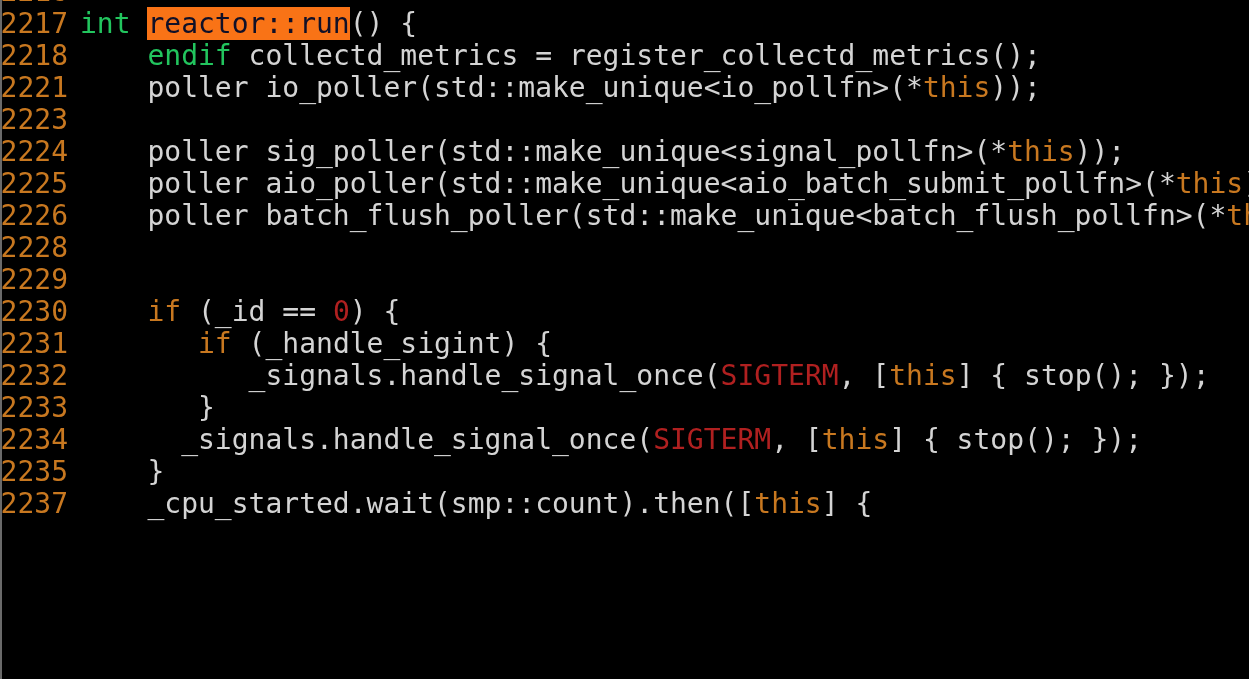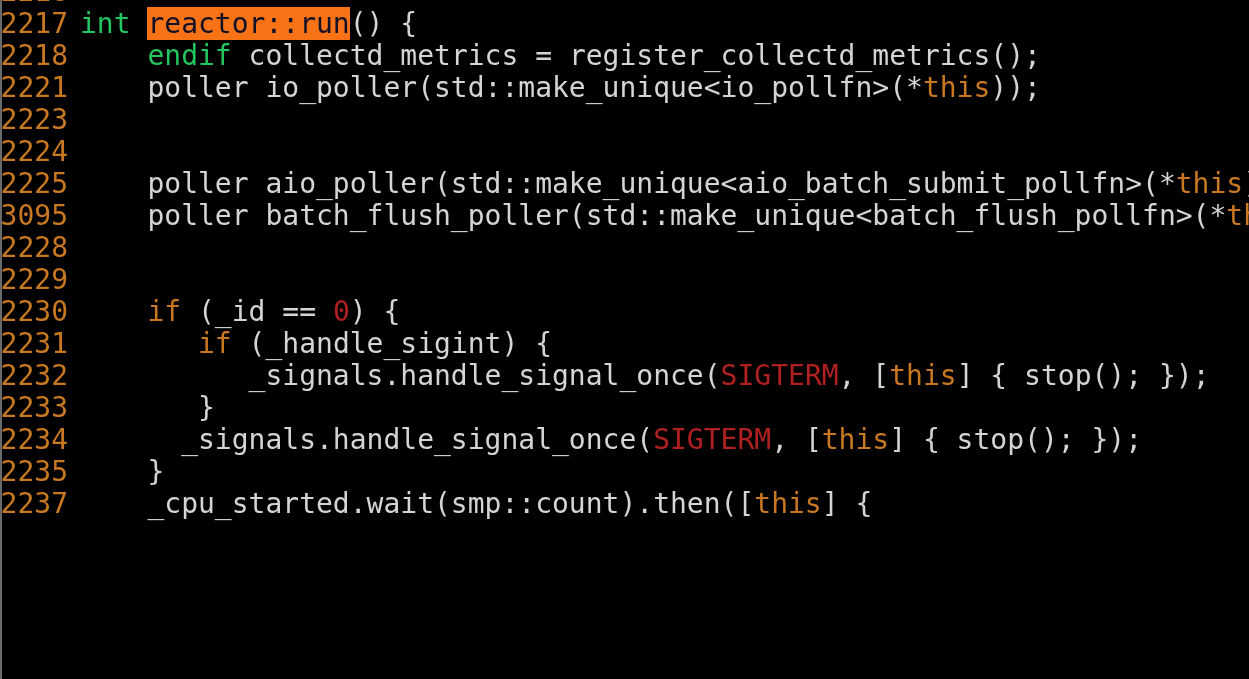--- a/index.html
+++ b/index.html
@@ -72,23 +72,23 @@
 <body>
 
 <div id="editor">
   <div id="left-rule"></div>
   <div id="code-scroll">
       <div class="row"><span class="lineno">2216</span><span class="codetext"></span></div>
       <div class="row"><span class="lineno">2217</span><span class="codetext"><span class="kw">int</span><span class="plain"> </span><span class="hl">reactor::run</span><span class="plain">() {</span></span></div>
       <div class="row"><span class="lineno">2218</span><span class="codetext"><span class="plain">    </span><span class="kw">endif</span><span class="plain"> collectd_metrics = register_collectd_metrics();</span></span></div>
       <div class="row"><span class="lineno">2221</span><span class="codetext"><span class="plain">    poller io_poller(std::make_unique&lt;io_pollfn&gt;(*</span><span class="this">this</span><span class="plain">));</span></span></div>
       <div class="row"><span class="lineno">2223</span><span class="codetext"></span></div>
-      <div class="row"><span class="lineno">2224</span></div>
+      <div class="row"><span class="lineno">2224</span><span class="codetext"><span class="plain">    poller sig_poller(std::make_unique&lt;signal_pollfn&gt;(*</span><span class="this">this</span><span class="plain">));</span></span></div>
       <div class="row"><span class="lineno">2225</span><span class="codetext"><span class="plain">    poller aio_poller(std::make_unique&lt;aio_batch_submit_pollfn&gt;(*</span><span class="this">this</span><span class="plain">));</span></span></div>
-      <div class="row"><span class="lineno">3095</span><span class="codetext"><span class="plain">    poller batch_flush_poller(std::make_unique&lt;batch_flush_pollfn&gt;(*</span><span class="this">this</span><span class="plain">));</span></span></div>
+      <div class="row"><span class="lineno">2226</span><span class="codetext"><span class="plain">    poller batch_flush_poller(std::make_unique&lt;batch_flush_pollfn&gt;(*</span><span class="this">this</span><span class="plain">));</span></span></div>
       <div class="row"><span class="lineno">2228</span></div>
       <div class="row"><span class="lineno">2229</span><span class="codetext"></span></div>
       <div class="row"><span class="lineno">2230</span><span class="codetext"><span class="plain">    </span><span class="this">if</span><span class="plain"> (_id == </span><span class="lit">0</span><span class="plain">) {</span></span></div>
       <div class="row"><span class="lineno">2231</span><span class="codetext"><span class="plain">       </span><span class="this">if</span><span class="plain"> (_handle_sigint) {</span></span></div>
       <div class="row"><span class="lineno">2232</span><span class="codetext"><span class="plain">          _signals.handle_signal_once(</span><span class="lit">SIGTERM</span><span class="plain">, [</span><span class="this">this</span><span class="plain">] { stop(); });</span></span></div>
       <div class="row"><span class="lineno">2233</span><span class="codetext"><span class="plain">       }</span></span></div>
       <div class="row"><span class="lineno">2234</span><span class="codetext"><span class="plain">      _signals.handle_signal_once(</span><span class="lit">SIGTERM</span><span class="plain">, [</span><span class="this">this</span><span class="plain">] { stop(); });</span></span></div>
       <div class="row"><span class="lineno">2235</span><span class="codetext"><span class="plain">    }</span></span></div>
       <div class="row"><span class="lineno">2237</span><span class="codetext"><span class="plain">    _cpu_started.wait(smp::count).then([</span><span class="this">this</span><span class="plain">] {</span></span></div>
     </div>

